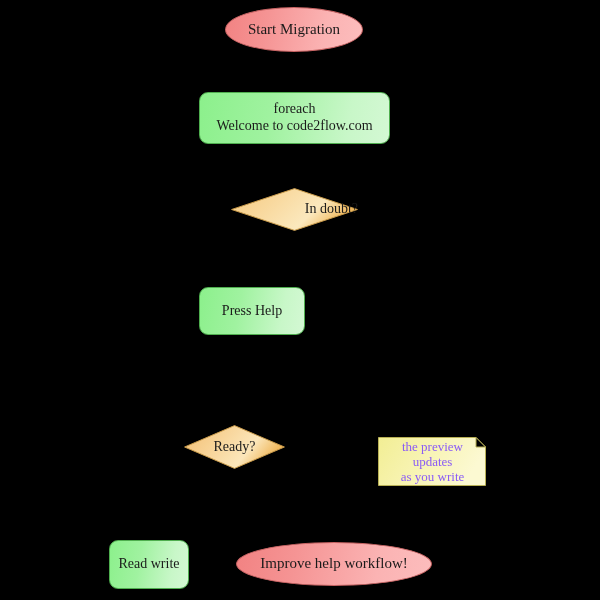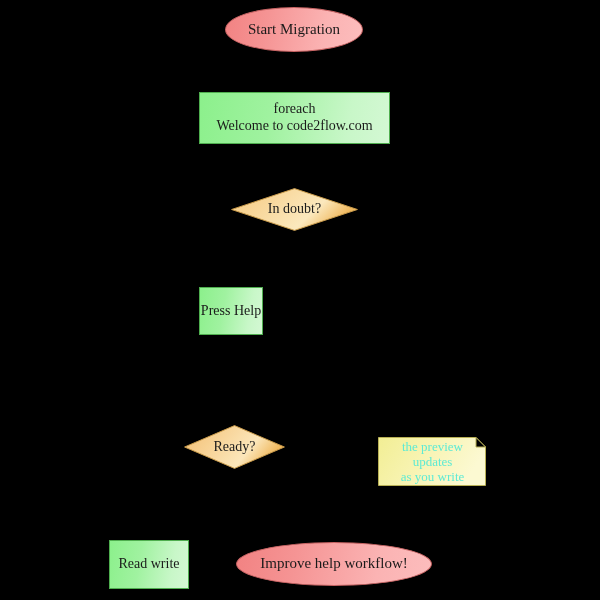--- a/index.html
+++ b/index.html
@@ -24,20 +24,21 @@
   .node {
     position: absolute;
     box-sizing: border-box;
     display: flex;
     align-items: center;
     justify-content: center;
     text-align: center;
     color: #1a1a1a;
     line-height: 1.18;
     white-space: pre-line;
+    border-radius: 9px;
   }
 
   
   .terminator {
     border-radius: 50%;
     border: 1px solid #c86464;
     background: linear-gradient(100deg, #f28282 0%, #f59494 30%, #fbb3b3 72%, #fcbdbd 100%);
     font-size: 15px;
   }
 
@@ -61,21 +62,21 @@
     height: 100%;
   }
   .decision .diamond-label {
     position: relative;
     z-index: 2;
   }
 
   
   .note {
     font-size: 13px;
-    color: #5eead4;
+    color: #8b5cf6;
     border: none;
     background: transparent;
   }
   .note .note-svg {
     position: absolute;
     top: 0; left: 0;
     width: 100%;
     height: 100%;
   }
   .note .note-label {
@@ -93,36 +94,36 @@
 
   <div class="node terminator" style="left:225px; top:7px; width:138px; height:45px;">
     <span>Start Migration</span>
   </div>
 
   <div class="node process" style="left:199px; top:92px; width:191px; height:52px;">
     <span>foreach
 Welcome to code2flow.com</span>
   </div>
 
-  <div class="node decision" style="left:231px; top:188px; width:127px; height:43px;">
+  <div class="node decision" style="left:231px; top:188px; width:127px; height:43px;justify-content:flex-end;">
     <svg class="diamond-svg" viewBox="0 0 127 43" preserveAspectRatio="none">
       <defs>
         <linearGradient id="decGrad1" x1="0" y1="0" x2="1" y2="0.35">
           <stop offset="0%" stop-color="#f5c97f"></stop>
           <stop offset="35%" stop-color="#f8d79b"></stop>
           <stop offset="75%" stop-color="#fbe8bd"></stop>
           <stop offset="100%" stop-color="#f0b95f"></stop>
         </linearGradient>
       </defs>
       <polygon points="63.5,0.6 126.4,21.5 63.5,42.4 0.6,21.5" fill="url(#decGrad1)" stroke="#c89a4a" stroke-width="1"></polygon>
     </svg>
     <span class="diamond-label">In doubt?</span>
   </div>
 
-  <div class="node process" style="left:199px; top:287px; width:64px; height:48px;">
+  <div class="node process" style="left:199px; top:287px; width:106px; height:48px;">
     <span>Press Help</span>
   </div>
 
   <div class="node decision" style="left:184px; top:425px; width:101px; height:44px;">
     <svg class="diamond-svg" viewBox="0 0 101 44" preserveAspectRatio="none">
       <defs>
         <linearGradient id="decGrad2" x1="0" y1="0" x2="1" y2="0.35">
           <stop offset="0%" stop-color="#f2bd72"></stop>
           <stop offset="35%" stop-color="#f7d193"></stop>
           <stop offset="75%" stop-color="#fbe6ba"></stop>

